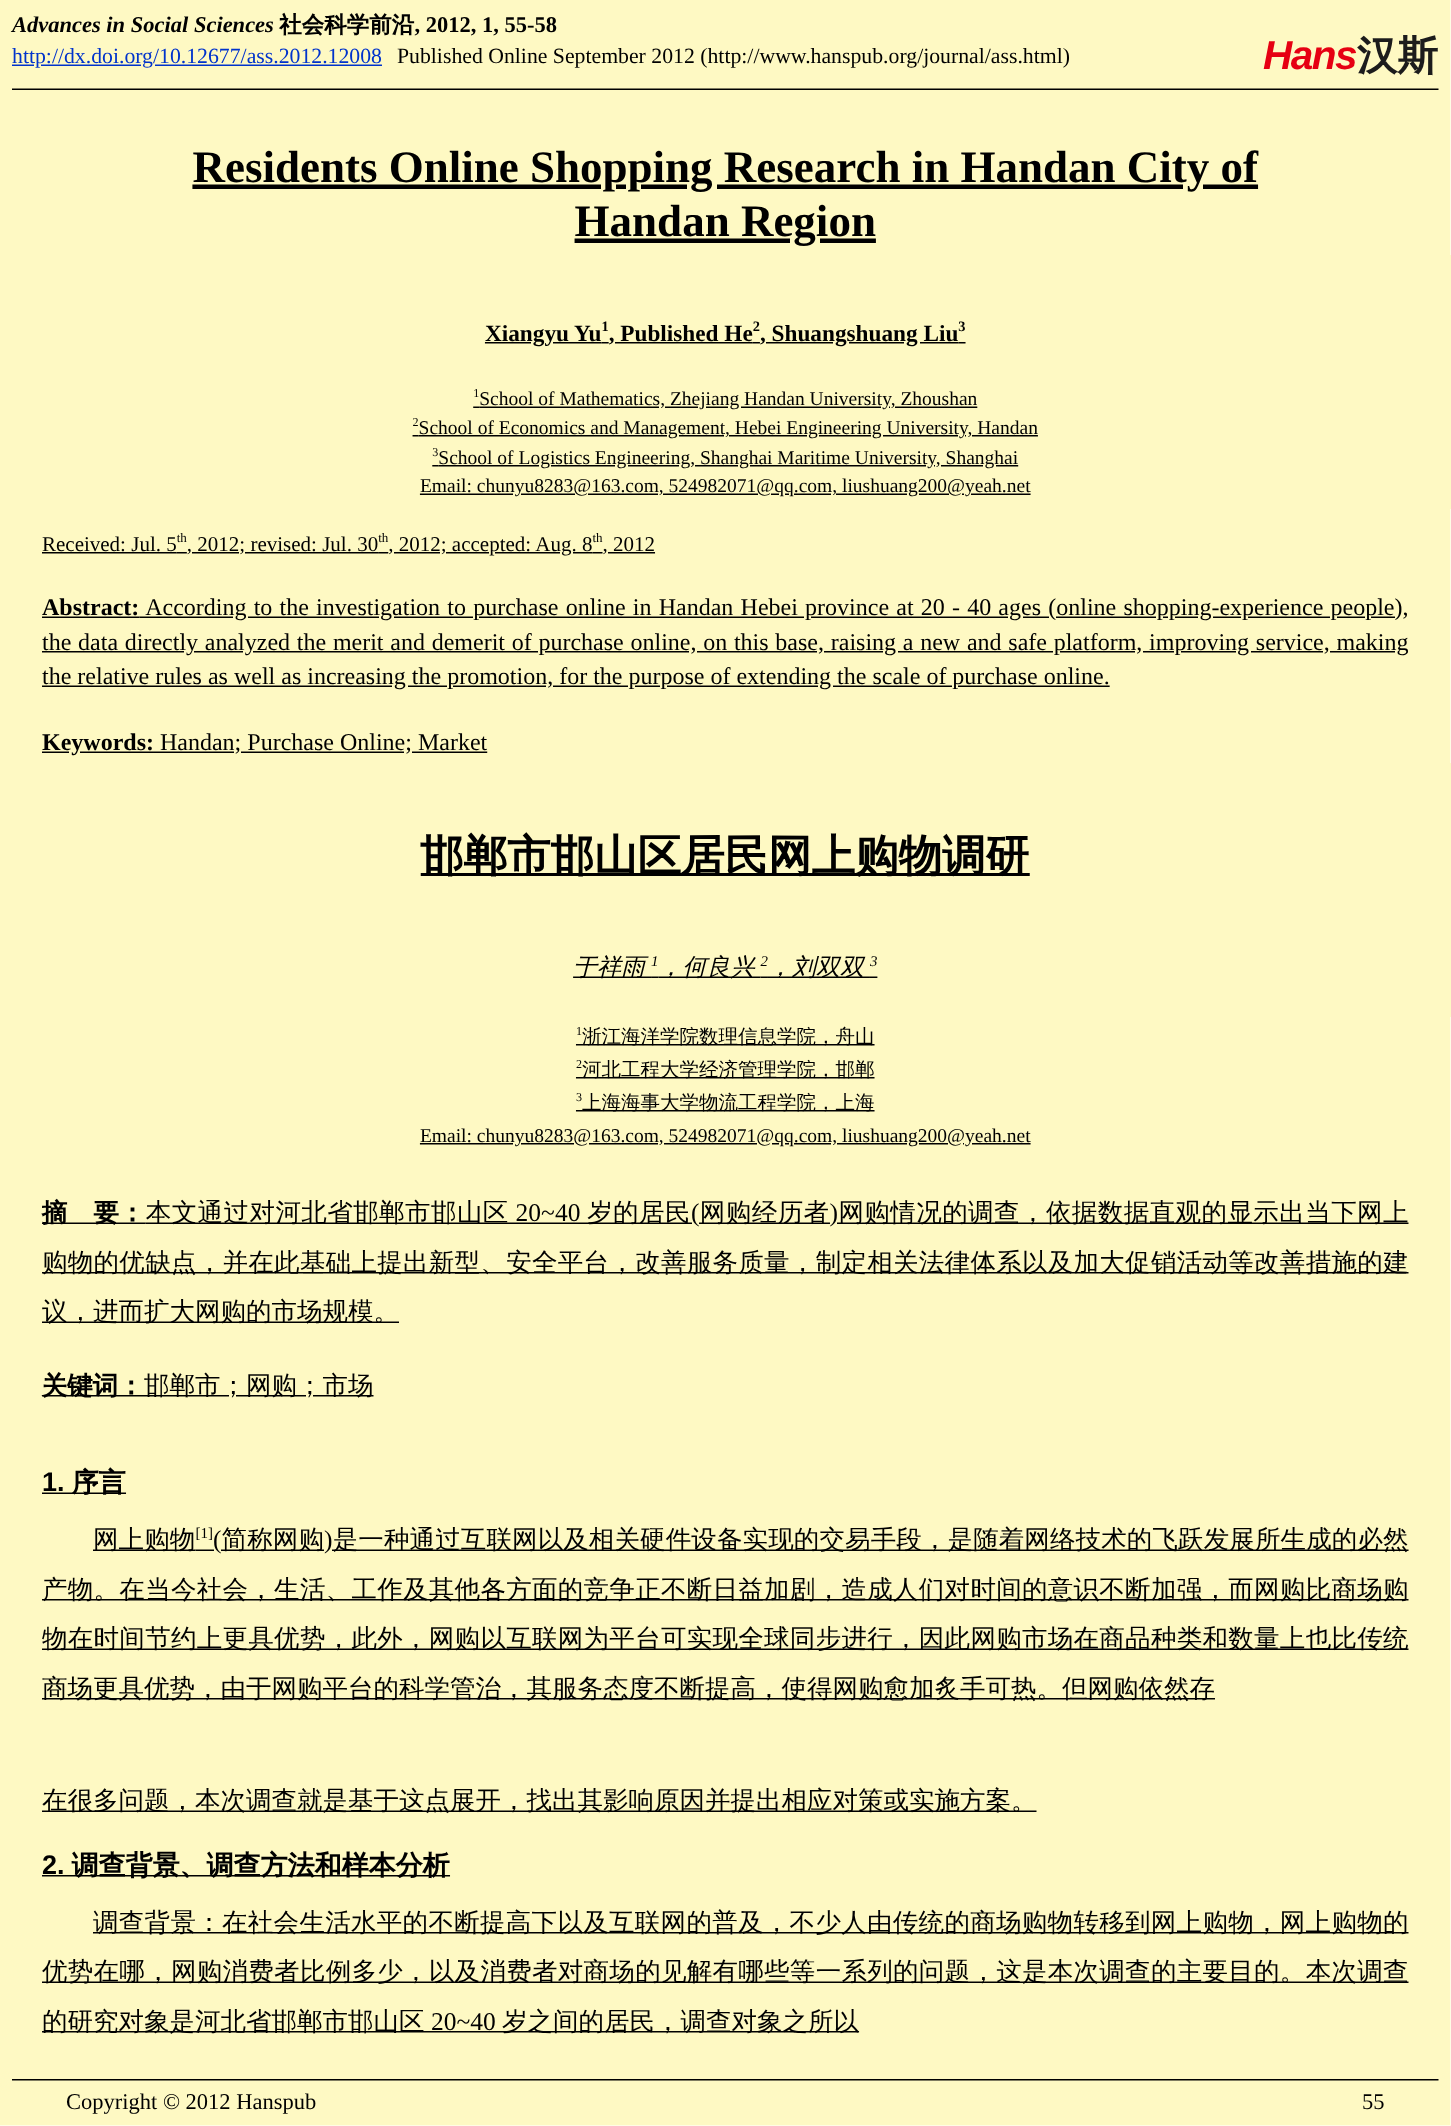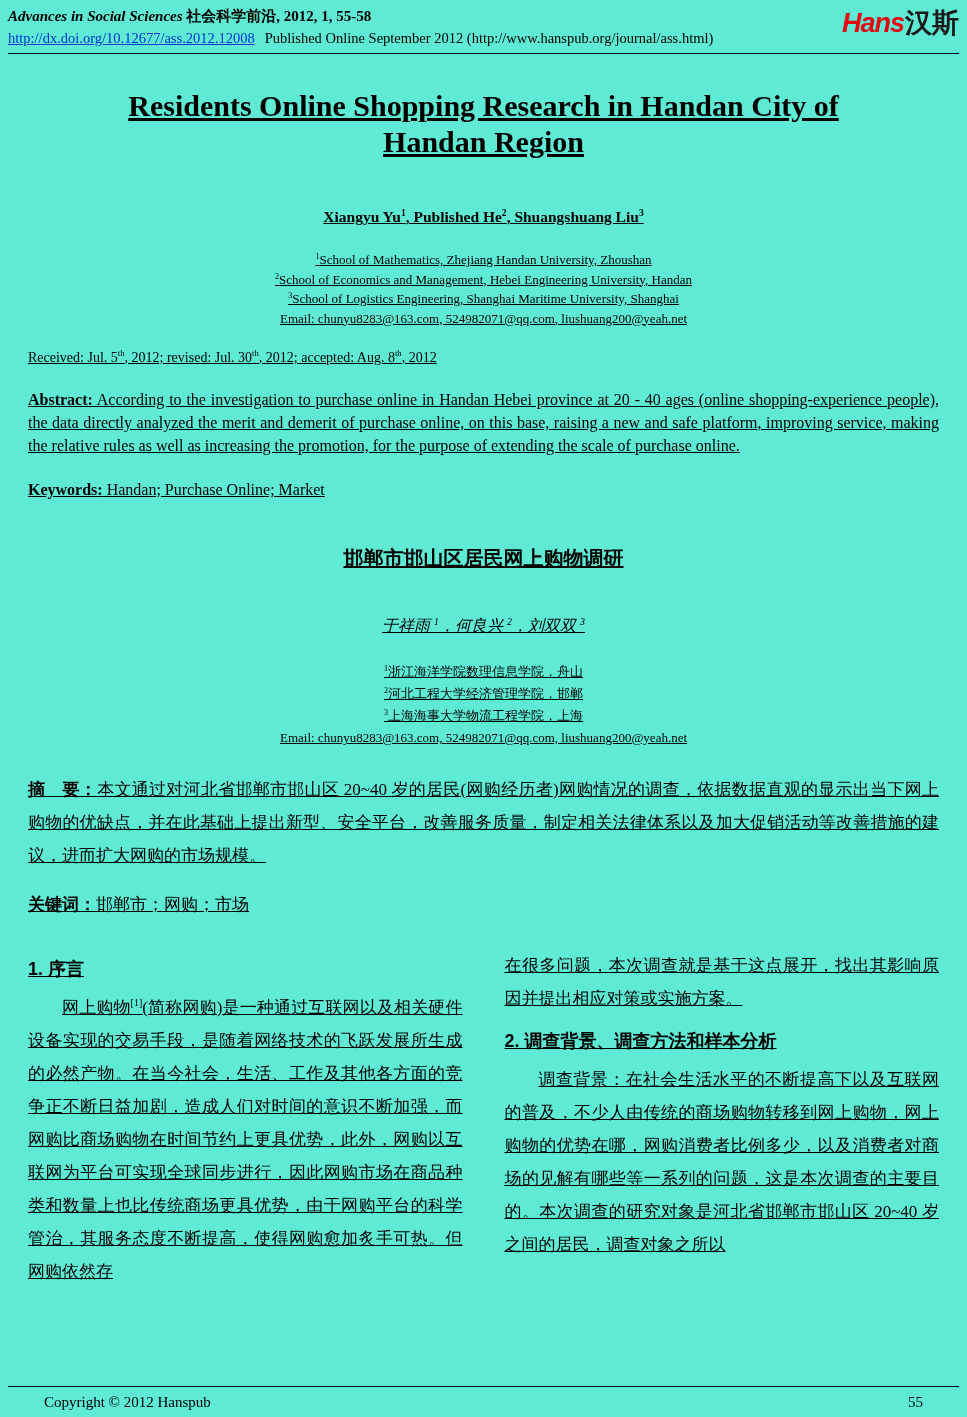--- a/index.html
+++ b/index.html
@@ -1,35 +1,35 @@
 <!DOCTYPE html>
 <html><head>
 <meta charset="utf-8">
 <style>
   * { margin:0; padding:0; box-sizing:border-box; }
   html,body { background:#ffffff; }
   .page {
     position:relative;
     width:967px; height:1417px;
     margin:0 auto;
-    background:#5eead4;
+    background:#fef9c3;
     color:#000;
     font-family:"Liberation Serif","DejaVu Serif",serif;
     overflow:hidden;
   }
 
   
   .hdr { display:flex; justify-content:space-between; align-items:flex-start; padding:7px 8px 0 8px; }
   .hdr-l1 { font-size:15px; font-weight:bold; }
   .j-en { font-style:italic; }
   .j-rest { font-weight:bold; }
   .hdr-l2 { font-size:14.5px; margin-top:4px; }
   .doi { color:#0033CC; text-decoration:underline; }
   .pub { margin-left:10px; color:#000; }
-  .logo { font-family:"Liberation Sans","DejaVu Sans",sans-serif; font-weight:bold; font-size:27px; line-height:1.1; white-space:nowrap; margin-top:2px; }
+  .logo { font-family:"Liberation Sans","DejaVu Sans",sans-serif; font-weight:bold; font-size:27px; line-height:1.1; white-space:nowrap; margin-top:16px; }
   .logo-hans { color:#E60012; font-style:italic; letter-spacing:-1px; margin-right:1px; }
   .logo-cn { color:#1c1c1c; }
 
   .rule { border-top:1.6px solid #000; }
   .rule-top { margin:6px 8px 0 8px; }
   .rule-bottom { position:absolute; left:8px; right:8px; bottom:30px; }
 
   
   .content { padding:0 28px;text-decoration:underline; }
 
@@ -41,29 +41,29 @@
 
   .affils { margin-top:24px; text-align:center; font-size:13px; line-height:19.5px; }
   .cn-affils { line-height:22px; }
 
   .received { margin-top:22px; text-align:left; font-size:14px; }
 
   .en-abstract { margin-top:22px; font-size:16px; line-height:23px; text-align:justify; }
   .en-keywords { margin-top:24px; font-size:16px; }
   .lbl { font-weight:bold; }
 
-  .cn-title { margin-top:46px; text-align:center; font-size:20px; font-weight:bold; }
+  .cn-title { margin-top:46px; text-align:center; font-size:29px; font-weight:bold; }
   .cn-authors { margin-top:44px; text-align:center; font-size:16px; font-style:italic; }
   .cn-dates { margin-top:18px; text-align:center; font-size:14px; }
 
   .cn-abstract { margin-top:24px; font-size:17px; line-height:33px; text-align:justify; }
   .cn-keywords { margin-top:16px; font-size:17px; line-height:33px; }
 
   
-  .columns { display:flex; gap:42px; margin-top:28px; }
+  .columns { display:flex; gap:42px; margin-top:28px;flex-direction:column; }
   .col { flex:1 1 0; min-width:0; }
   .sec-h { font-family:"Liberation Sans","DejaVu Sans",sans-serif; font-size:18px; font-weight:bold; margin:8px 0 10px 0; }
   .col-right .sec-h { margin-top:14px; }
   .body-p { font-size:17px; line-height:33px; text-align:justify; }
   .indent { text-indent:2em; }
   .ref { font-size:10px; }
 
   
   .footer { position:absolute; left:44px; right:44px; bottom:6px; display:flex; justify-content:space-between; font-size:15px; }
 </style>

